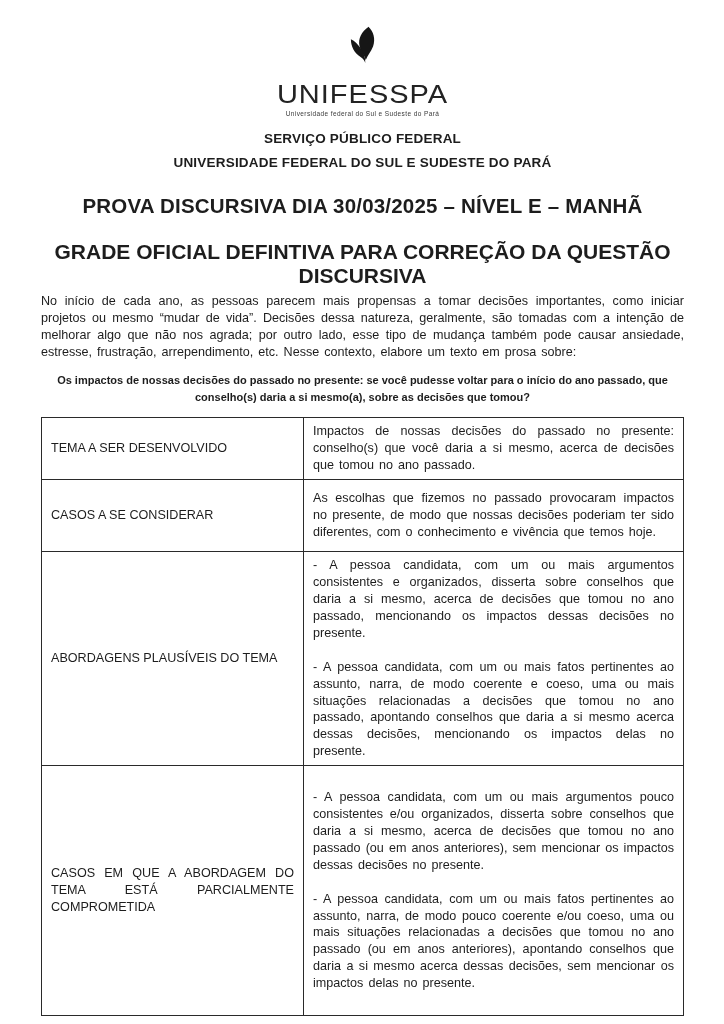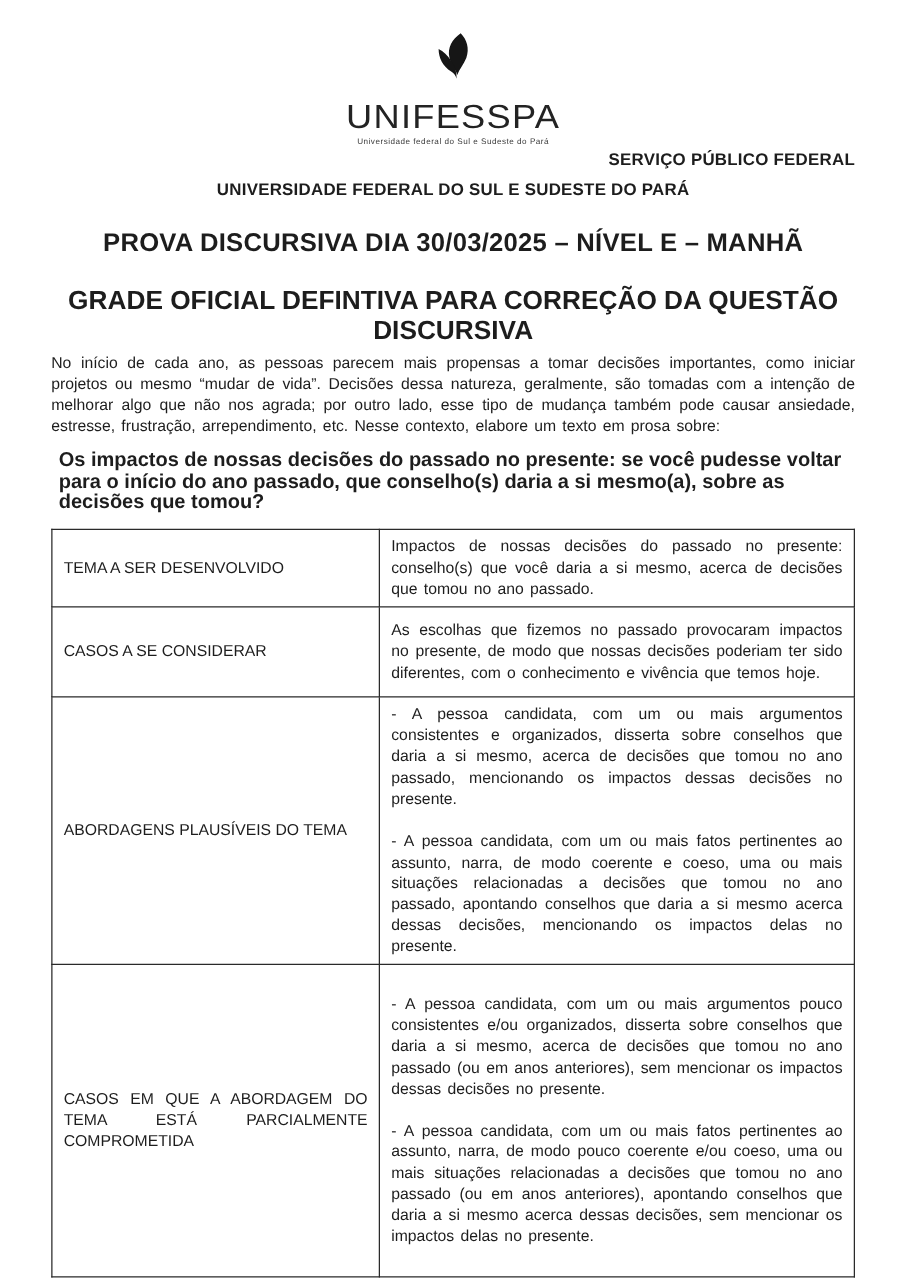--- a/index.html
+++ b/index.html
@@ -30,23 +30,22 @@
   }
   .logo-tagline {
     font-size: 6.5px;
     letter-spacing: 0.4px;
     color: #3a3a3a;
     margin-top: 1px;
   }
   .org-line1 {
     font-size: 13.5px;
     font-weight: bold;
-    margin-top: 0;
+    margin-top: 11px;
     letter-spacing: 0.2px;
-    text-align: right;
   }
   .org-line2 {
     font-size: 13.5px;
     font-weight: bold;
     margin-top: 9px;
     letter-spacing: 0.2px;
   }
   
   .doc-title {
     text-align: center;
@@ -64,23 +63,24 @@
   
   .intro {
     margin-top: 5px;
     font-size: 12.6px;
     line-height: 16.9px;
     text-align: justify;
     word-spacing: 1.5px;
   }
   .prompt {
     margin-top: 11px;
-    font-size: 16px;
+    font-size: 11px;
     line-height: 16.9px;
     font-weight: bold;
+    text-align: center;
     padding: 0 6px;
   }
   
   table.grade {
     margin-top: 12px;
     width: 643px;
     border-collapse: collapse;
     table-layout: fixed;
   }
   table.grade, table.grade td {

